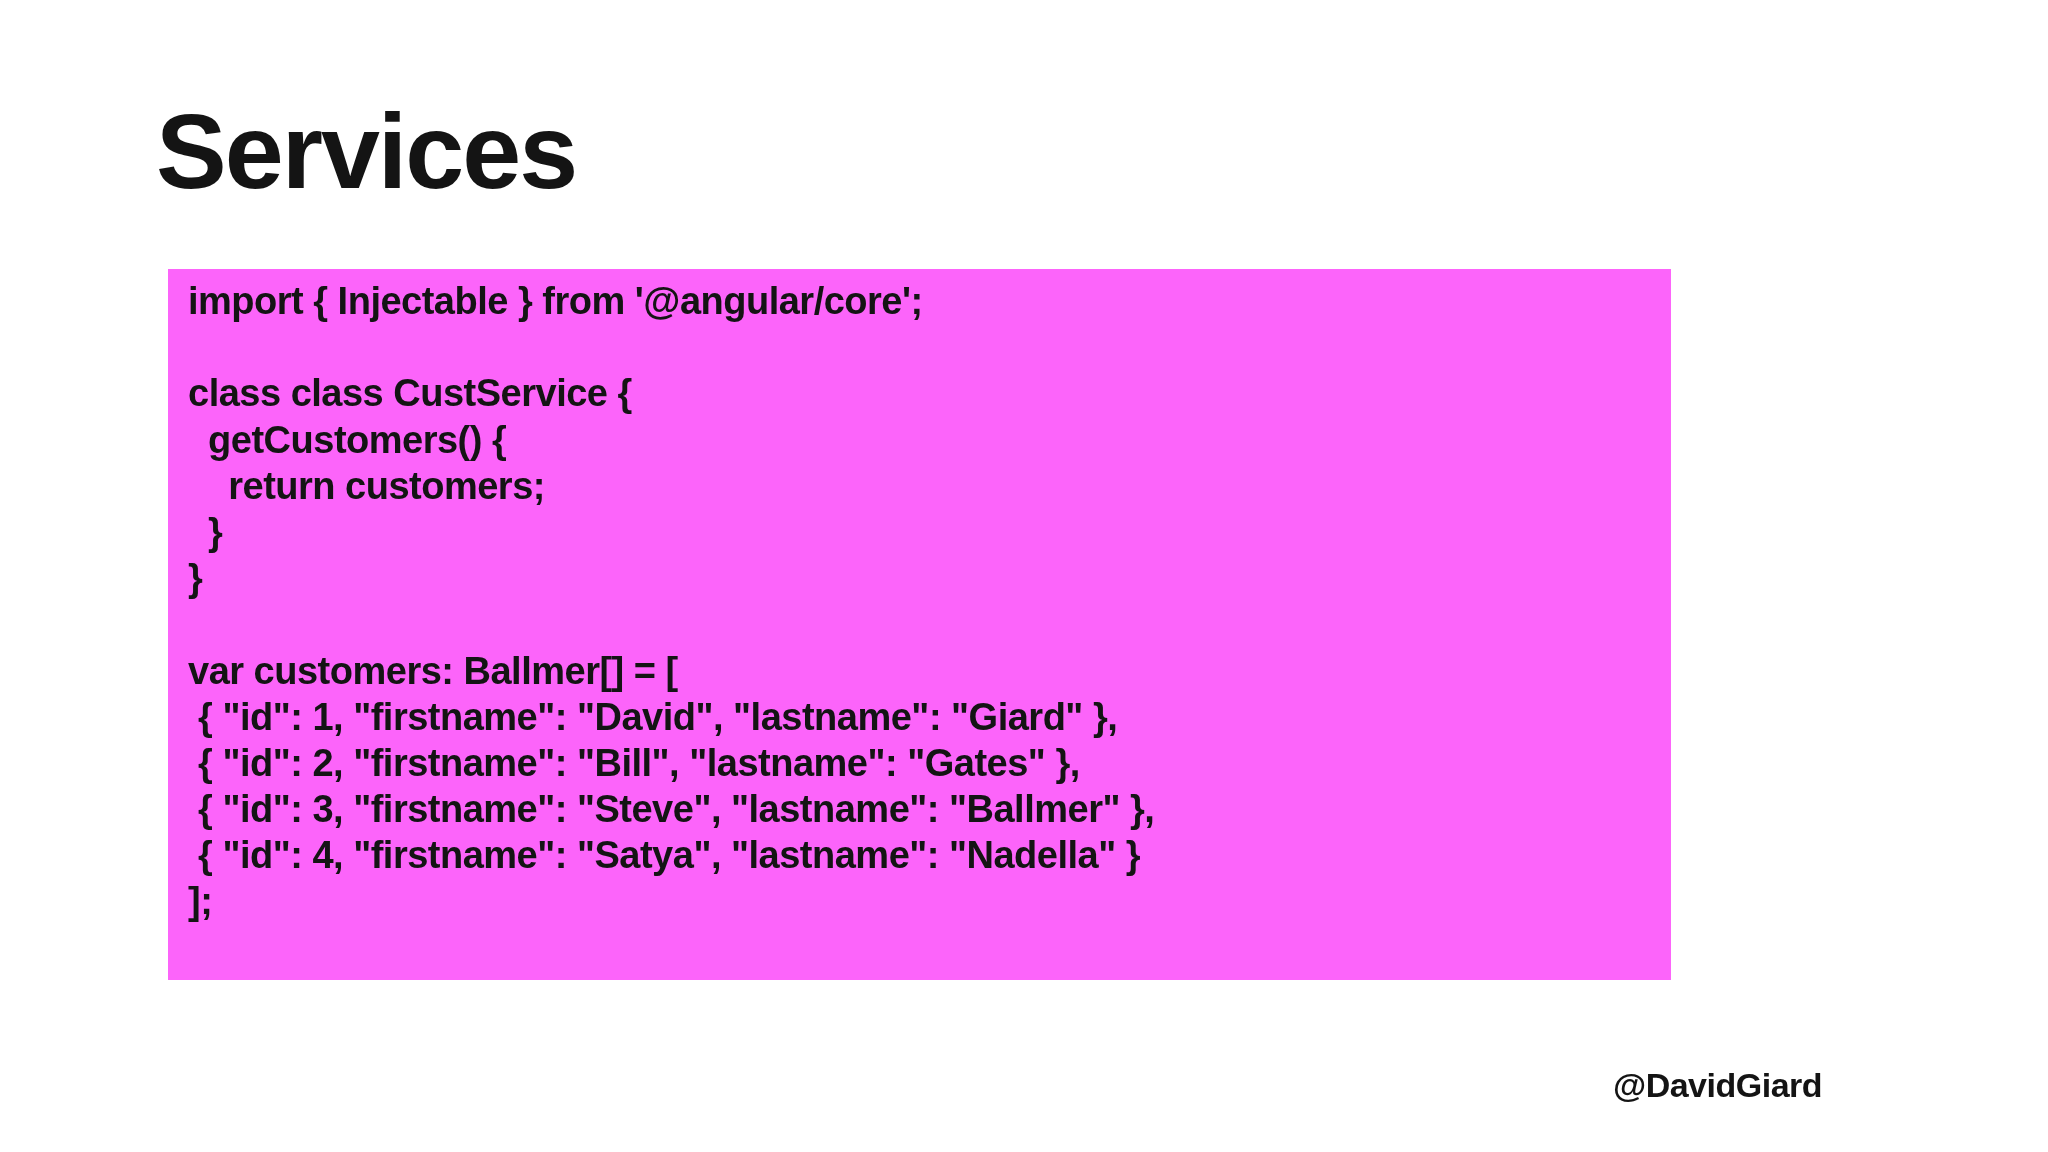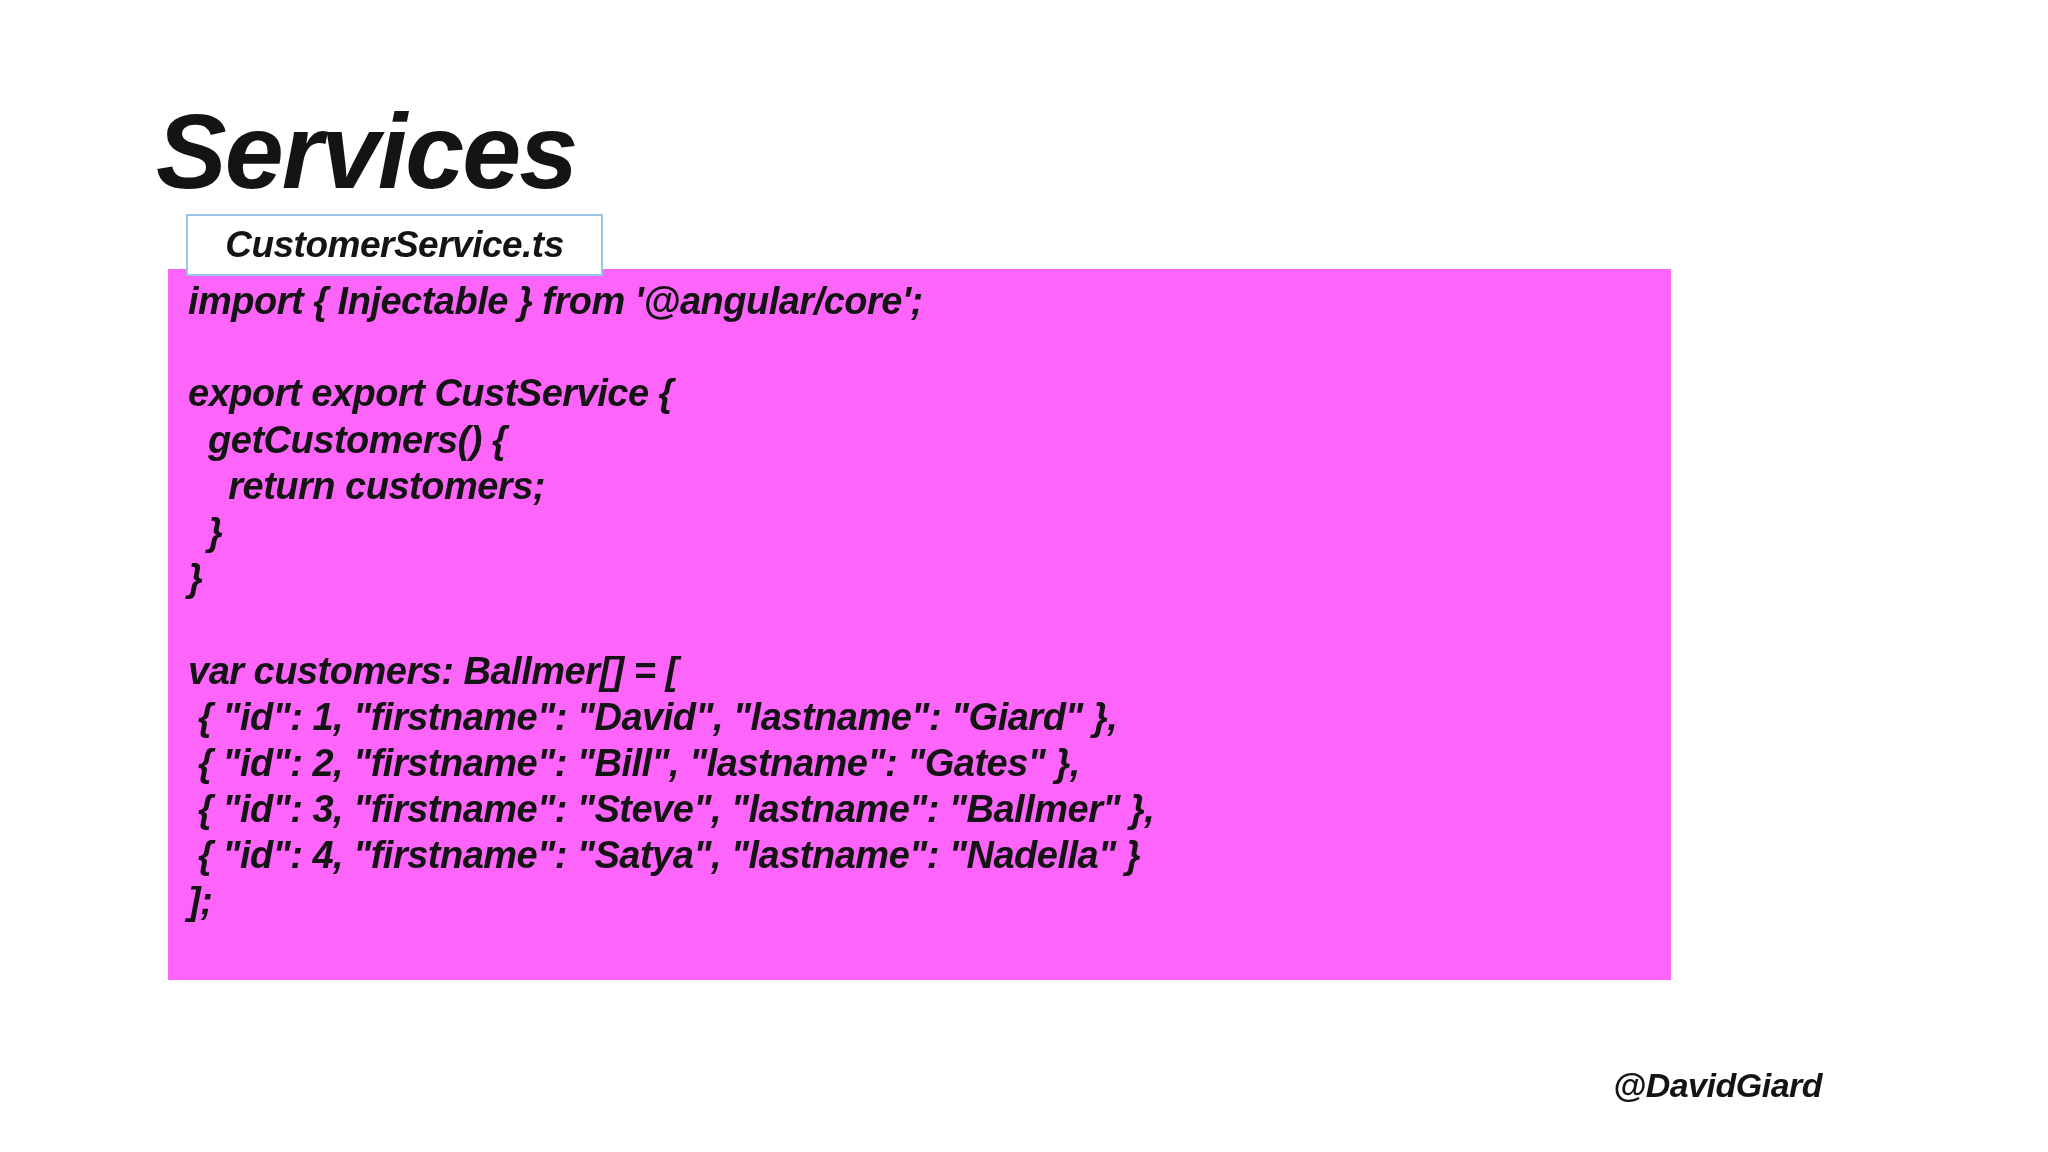--- a/index.html
+++ b/index.html
@@ -8,21 +8,20 @@
     background: #ffffff;
   }
   .slide {
     position: relative;
     width: 2048px;
     height: 1152px;
     background: #ffffff;
     overflow: hidden;
     font-family: "Liberation Sans", sans-serif;
     color: #141414;
-    font-style: italic;
   }
   .title {
     position: absolute;
     left: 156px;
     top: 98px;
     margin: 0;
     font-size: 106px;
     line-height: 1.0;
     font-weight: 700;
     letter-spacing: -2px;
@@ -75,28 +74,25 @@
     color: #141414;
   }
 </style>
 </head>
 <body>
 
 <div class="slide">
 
   <h1 class="title">Services</h1>
 
-  <div class="file-label">
-    <span>CustomerService.ts</span>
-  </div>
 
   <div class="code-block">
     <div class="code-line">import { Injectable } from '@angular/core';</div>
     <div class="code-line"></div>
-    <div class="code-line">export export CustService {</div>
+    <div class="code-line">class class CustService {</div>
     <div class="code-line">  getCustomers() {</div>
     <div class="code-line">    return customers;</div>
     <div class="code-line">  }</div>
     <div class="code-line">}</div>
     <div class="code-line"></div>
     <div class="code-line">var customers: Ballmer[] = [</div>
     <div class="code-line"> { "id": 1, "firstname": "David", "lastname": "Giard" },</div>
     <div class="code-line"> { "id": 2, "firstname": "Bill", "lastname": "Gates" },</div>
     <div class="code-line"> { "id": 3, "firstname": "Steve", "lastname": "Ballmer" },</div>
     <div class="code-line"> { "id": 4, "firstname": "Satya", "lastname": "Nadella" }</div>

